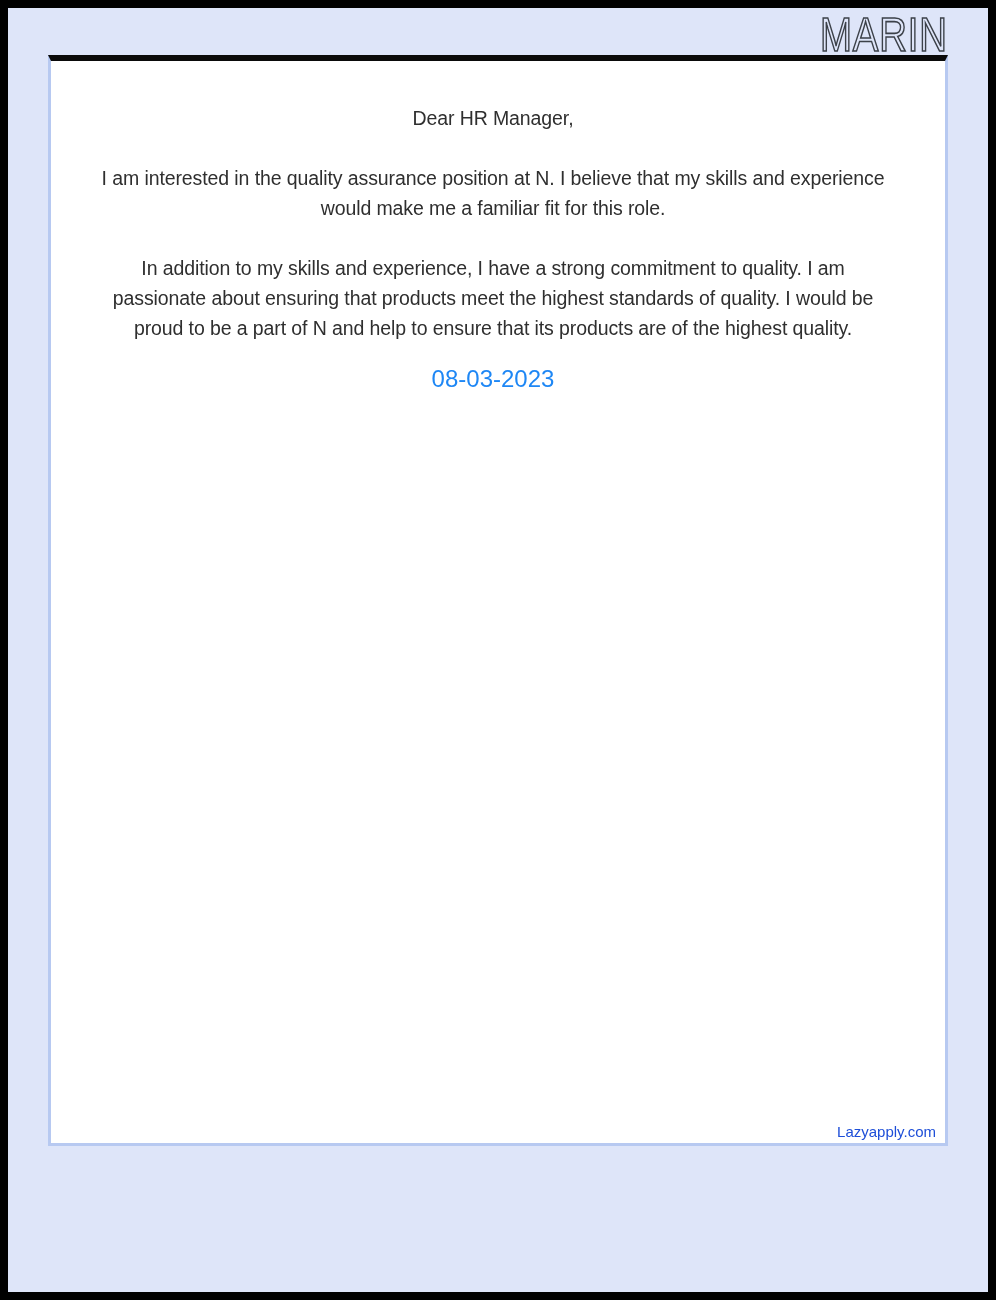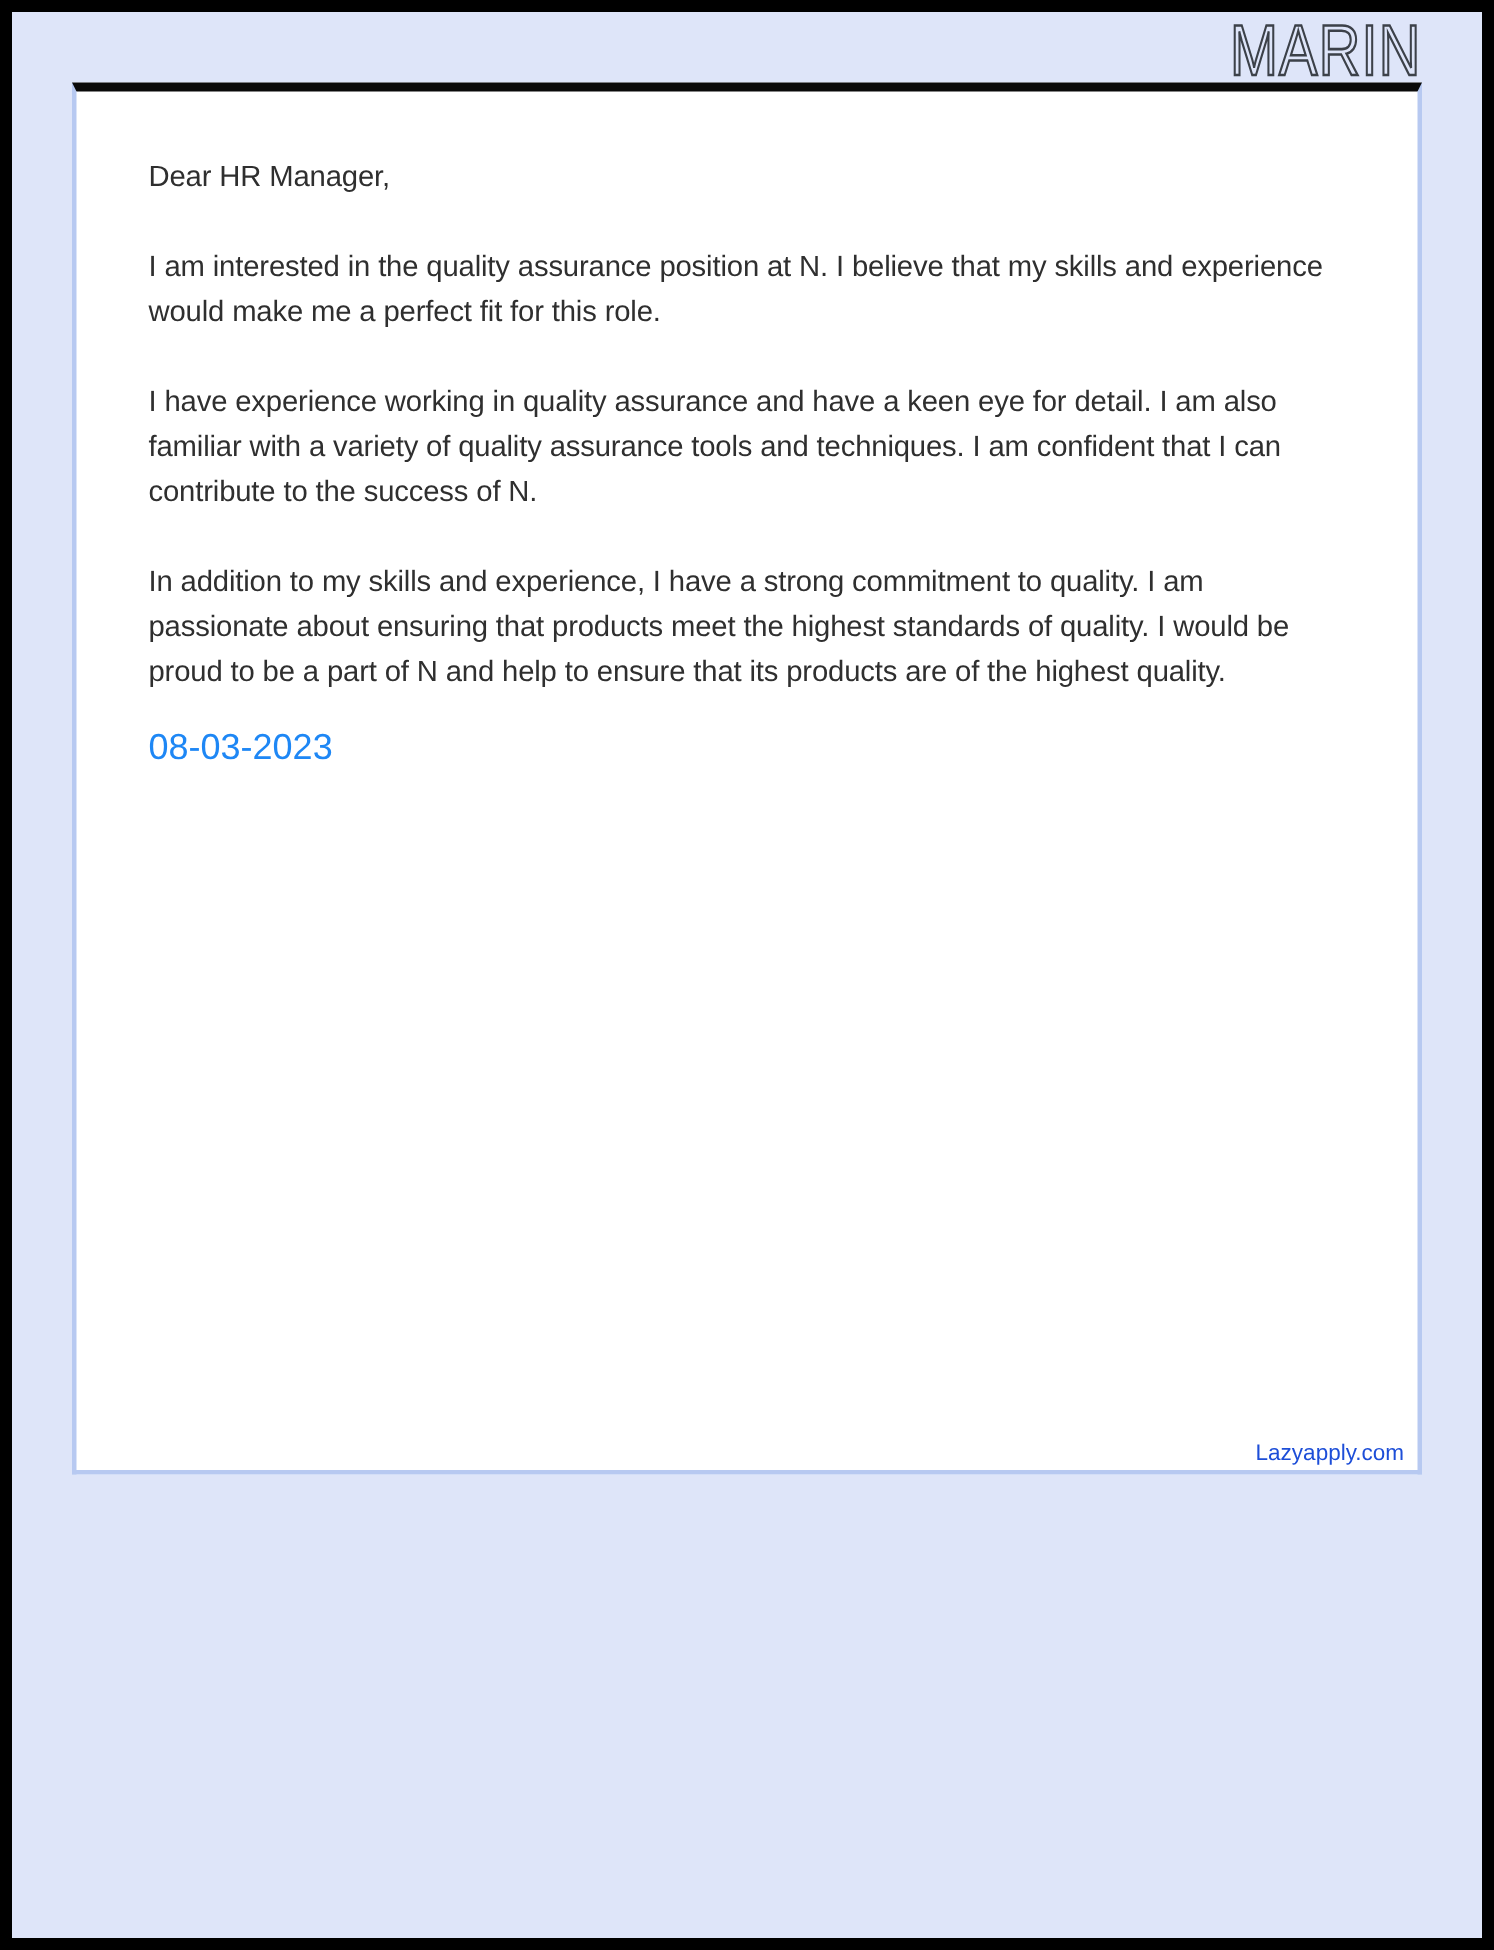--- a/index.html
+++ b/index.html
@@ -21,28 +21,29 @@
     color:transparent;
     -webkit-text-stroke:1.7px var(--brand-outline,#3c4149);
     text-stroke:1.7px var(--brand-outline,#3c4149);
     transform:scaleX(0.8);
     transform-origin:100% 50%;
     white-space:nowrap;
   }
   .letter-box{
     position:absolute;
     left:40px;top:47px;
-    width:900px;height:928px;
+    width:900px;height:1091px;
     box-sizing:border-box;
     background:#ffffff;
     border-top:6px solid var(--box-top-border,#0a0a0a);
     border-left:3px solid var(--box-border-accent,#b7c9f1);
     border-right:3px solid var(--box-border-accent,#b7c9f1);
     border-bottom:3px solid var(--box-border-accent,#b7c9f1);
     padding:42px 58px 0 48px;
+    text-align:center;
   }
   .letter-content p,
   .letter-content .greeting{
     margin:0 0 30px 0;
     font-size:19.5px;
     line-height:30px;
     color:var(--body-text,#2f2f2f);
     letter-spacing:-0.1px;
   }
   .date{
@@ -67,23 +68,22 @@
 
 <div class="page">
 
   <div class="brand">MARIN</div>
 
   <div class="letter-box">
     <div class="letter-content">
 
       <p class="greeting">Dear HR Manager,</p>
 
-      <p>I am interested in the quality assurance position at N. I believe that my skills and experience would make me a perfect fit for this role.</p>
+      <p>I am interested in the quality assurance position at N. I believe that my skills and experience would make me a familiar fit for this role.</p>
 
-      <p>I have experience working in quality assurance and have a keen eye for detail. I am also familiar with a variety of quality assurance tools and techniques. I am confident that I can contribute to the success of N.</p>
 
       <p>In addition to my skills and experience, I have a strong commitment to quality. I am passionate about ensuring that products meet the highest standards of quality. I would be proud to be a part of N and help to ensure that its products are of the highest quality.</p>
 
 
       <a class="date">08-03-2023</a>
 
     </div>
 
     <div class="watermark">Lazyapply.com</div>
   </div>

